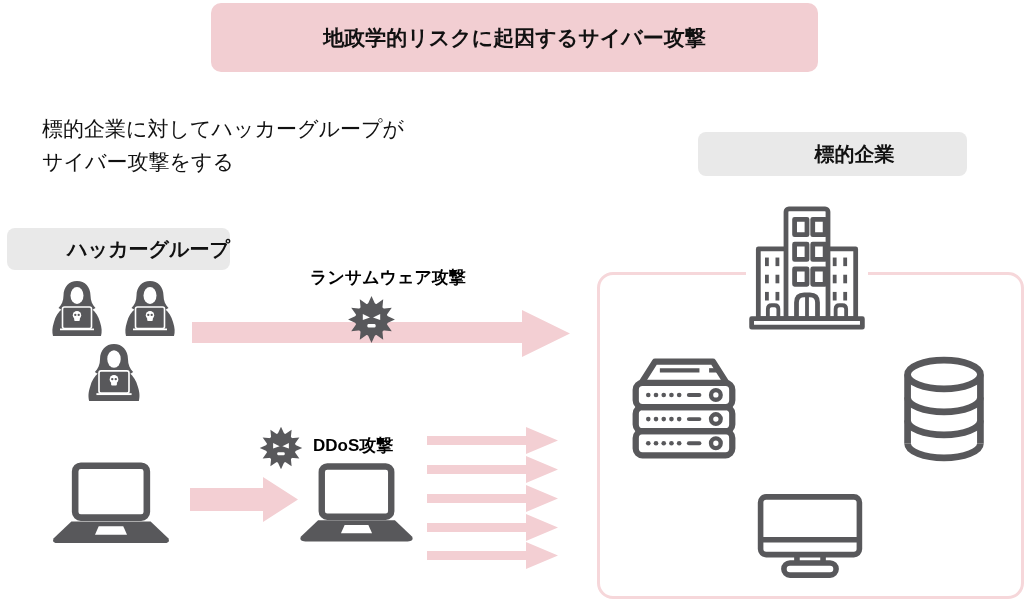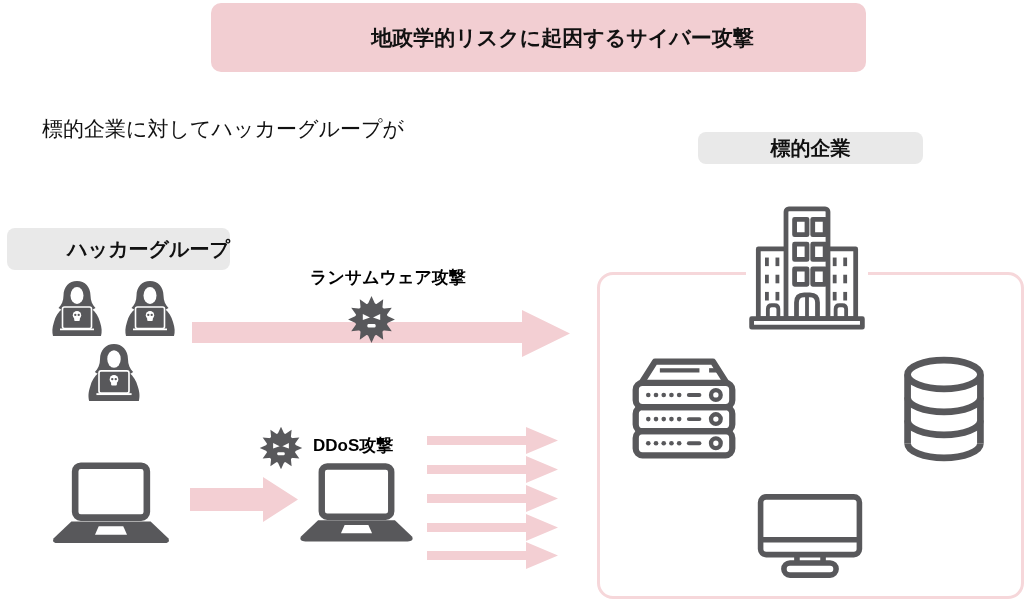--- a/index.html
+++ b/index.html
@@ -5,31 +5,31 @@
   html,body{margin:0;padding:0;background:#ffffff;}
   #stage{
     position:relative;width:1024px;height:607px;background:#ffffff;overflow:hidden;
     font-family:"Liberation Sans","DejaVu Sans",sans-serif;color:#111111;
   }
   .abs{position:absolute;}
   
   .banner{
     left:211px;top:3px;width:607px;height:69px;background:#F2CED2;border-radius:10px;
     display:flex;align-items:center;justify-content:center;
-    font-size:21px;font-weight:bold;color:#111;padding-left:48px;
+    font-size:21px;font-weight:bold;color:#111;
   }
   
   .desc{left:42px;top:112px;font-size:21px;font-weight:normal;line-height:33px;}
   
   .gray-label{
     background:#E9E9E9;border-radius:8px;display:flex;align-items:center;justify-content:center;
     font-size:20px;font-weight:bold;color:#111;
   }
   .hacker-label{left:7px;top:228px;width:223px;height:42px;justify-content:flex-end;}
-  .target-label{left:698px;top:132px;width:225px;height:32px;}
+  .target-label{left:698px;top:132px;width:225px;height:44px;padding-left:44px;}
   
   .attack-label{font-size:17px;font-weight:bold;color:#000000;white-space:nowrap;}
   .ransom-label{left:310px;top:266px;}
   .ddos-label{left:313px;top:406px;margin-top:28px;}
   
   .target-box{
     left:597px;top:272px;width:421px;height:321px;
     border:3px solid #F6D7DA;border-radius:16px;background:#ffffff;
   }
   .building-wrap{left:746px;top:205px;width:122px;height:128px;background:#ffffff;
@@ -40,20 +40,21 @@
 <body>
 
 <div id="stage">
 
   <div class="abs banner">
     <span>地政学的リスクに起因するサイバー攻撃</span>
   </div>
 
   <div class="abs desc">
     <div>標的企業に対してハッカーグループが</div>
+    <div>サイバー攻撃をする</div>
   </div>
 
   <div class="abs gray-label hacker-label">
     <span>ハッカーグループ</span>
   </div>
   <div class="abs gray-label target-label">
     <span>標的企業</span>
   </div>
 
   <div class="abs" style="left:50px;top:280px;width:54px;height:58px;">

